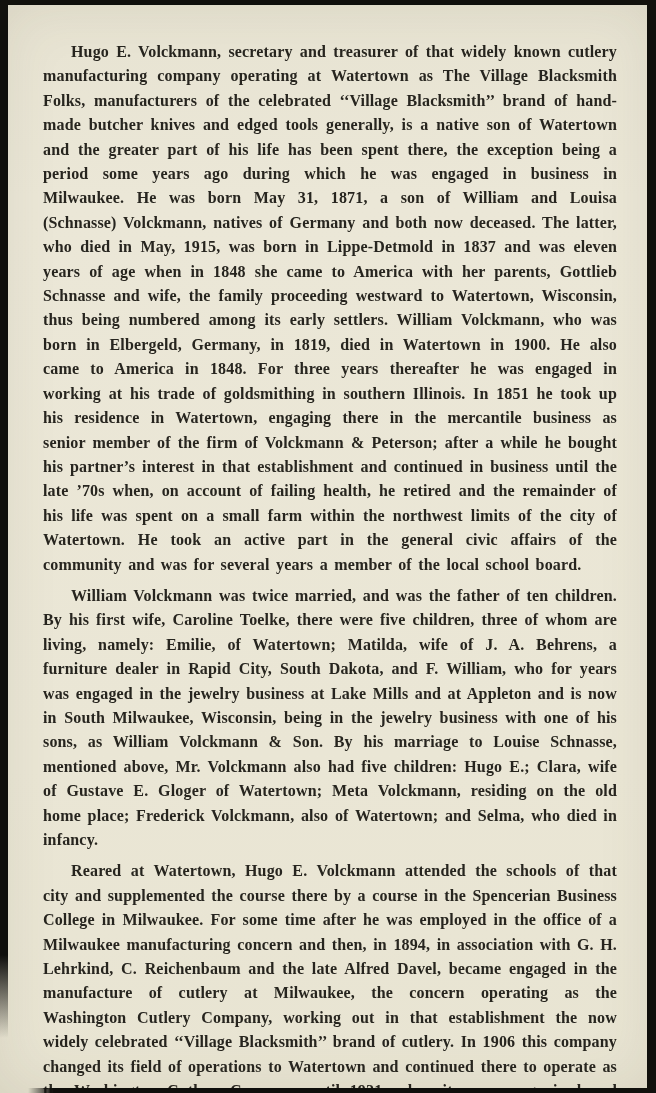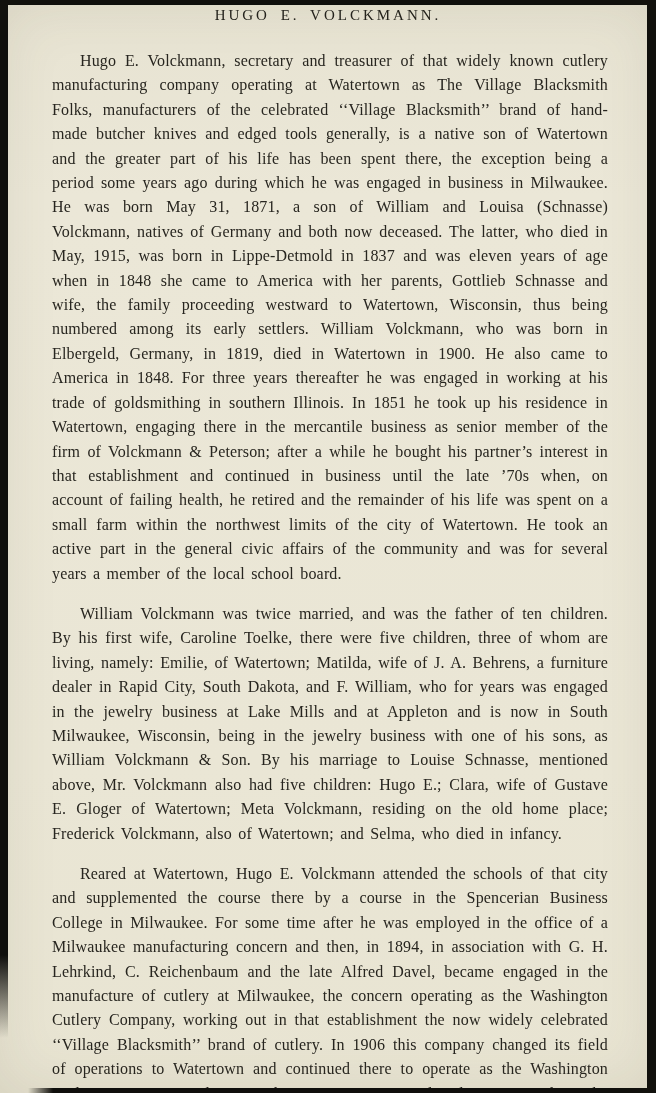--- a/index.html
+++ b/index.html
@@ -40,42 +40,42 @@
     word-spacing: 4px;
     color: #23221c;
   }
   .body-text {
     position: absolute;
     top: 33px;
     left: 36px;
     width: 588px;
   }
   .body-text p {
-    margin: 16px;
+    margin: 7px;
     text-align: justify;
     text-indent: 28px;
     font-size: 16px;
     line-height: 24.4px;
     word-spacing: 0.14em;
     letter-spacing: 0.01em;
+    font-weight: bold;
   }
   
   .vignette {
     position: absolute;
     inset: 0;
     pointer-events: none;
     box-shadow: inset 0 0 60px rgba(90, 85, 60, 0.12);
   }
 </style>
 </head>
 <body>
 
 <div class="scan-page">
 
-  <h1 class="page-title">HUGO E. VOLCKMANN.</h1>
 
   <div class="body-text">
     <p>Hugo E. Volckmann, secretary and treasurer of that widely known cutlery manufacturing company operating at Watertown as The Village Blacksmith Folks, manufacturers of the celebrated ‘‘Village Blacksmith’’ brand of hand-made butcher knives and edged tools generally, is a native son of Watertown and the greater part of his life has been spent there, the exception being a period some years ago during which he was engaged in business in Milwaukee.  He was born May 31, 1871, a son of William and Louisa (Schnasse) Volckmann, natives of Germany and both now deceased.  The latter, who died in May, 1915, was born in Lippe-Detmold in 1837 and was eleven years of age when in 1848 she came to America with her parents, Gottlieb Schnasse and wife, the family proceeding westward to Watertown, Wisconsin, thus being numbered among its early settlers.  William Volckmann, who was born in Elbergeld, Germany, in 1819, died in Watertown in 1900.  He also came to America in 1848.  For three years thereafter he was engaged in working at his trade of goldsmithing in southern Illinois.  In 1851 he took up his residence in Watertown, engaging there in the mercantile business as senior member of the firm of Volckmann &amp; Peterson; after a while he bought his partner’s interest in that establishment and continued in business until the late ’70s when, on account of failing health, he retired and the remainder of his life was spent on a small farm within the northwest limits of the city of Watertown.  He took an active part in the general civic affairs of the community and was for several years a member of the local school board.</p>
     <p>William Volckmann was twice married, and was the father of ten children. By his first wife, Caroline Toelke, there were five children, three of whom are living, namely:  Emilie, of Watertown; Matilda, wife of J. A. Behrens, a furniture dealer in Rapid City, South Dakota, and F. William, who for years was engaged in the jewelry business at Lake Mills and at Appleton and is now in South Milwaukee, Wisconsin, being in the jewelry business with one of his sons, as William Volckmann &amp; Son.  By his marriage to Louise Schnasse, mentioned above, Mr. Volckmann also had five children:  Hugo E.; Clara, wife of Gustave E. Gloger of Watertown; Meta Volckmann, residing on the old home place; Frederick Volckmann, also of Watertown; and Selma, who died in infancy.</p>
     <p>Reared at Watertown, Hugo E. Volckmann attended the schools of that city and supplemented the course there by a course in the Spencerian Business College in Milwaukee.  For some time after he was employed in the office of a Milwaukee manufacturing concern and then, in 1894, in association with G. H. Lehrkind, C. Reichenbaum and the late Alfred Davel, became engaged in the manufacture of cutlery at Milwaukee, the concern operating as the Washington Cutlery Company, working out in that establishment the now widely celebrated ‘‘Village Blacksmith’’ brand of cutlery.  In 1906 this company changed its field of operations to Watertown and continued there to operate as the Washington Cutlery Company until 1921, when it was reorganized and incorporated as The Village Blacksmith Folks, thus carrying in the name of the company that of the justly famed trademark which had been adopted years before and which is well established in the cutlery trade all over the country.  This company is capitalized at one hundred and fifty thousand dollars and is doing a fine business, being long recognized as one of the leading industrial concerns in Watertown.  Mr. Volckman is the secretary and treasurer of the company, with G. H. Lehrkind as president and C. Reichenbaum vice president.  Mr. Volckmann also has other interests of a substantial character and is a member of the board of directors of the Farmers &amp; Citizens Bank of Watertown.  He is a republican and is affiliated with the Knights of Pythias and with the Benevolent Protective Order of Elks.</p>
   </div>
 
   <div class="edge edge-top"></div>
   <div class="edge edge-left"></div>
   <div class="edge edge-right"></div>

